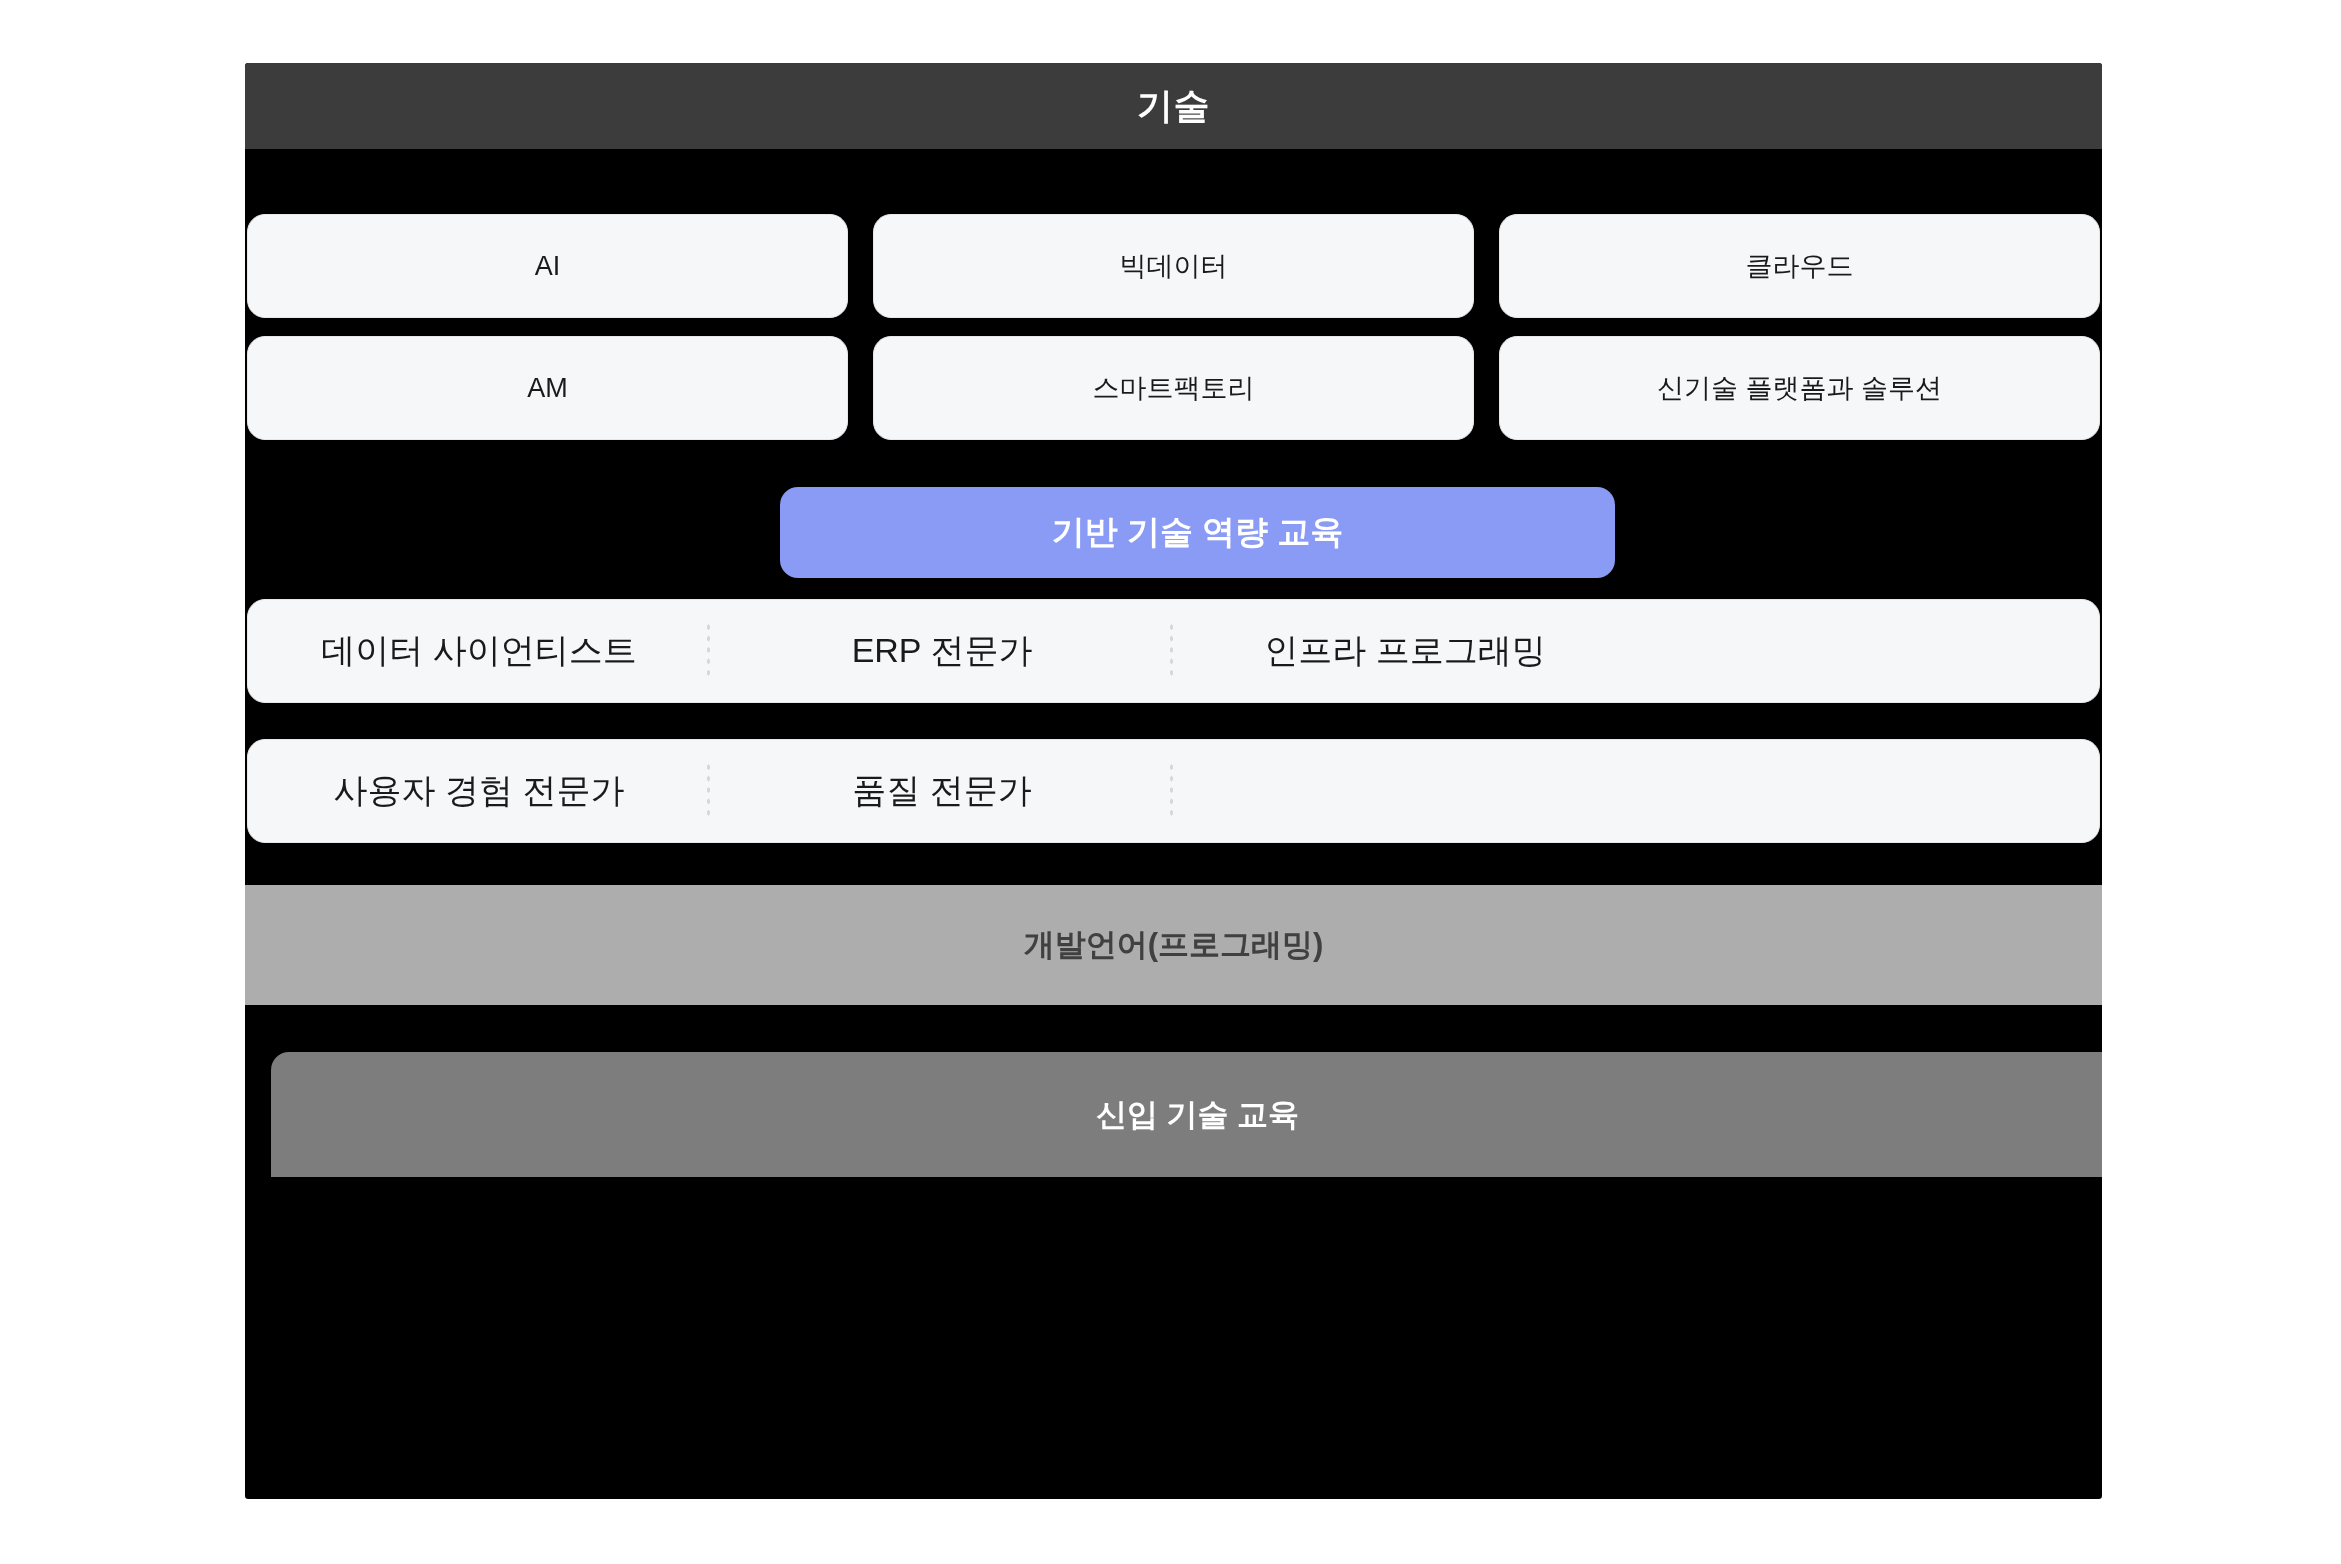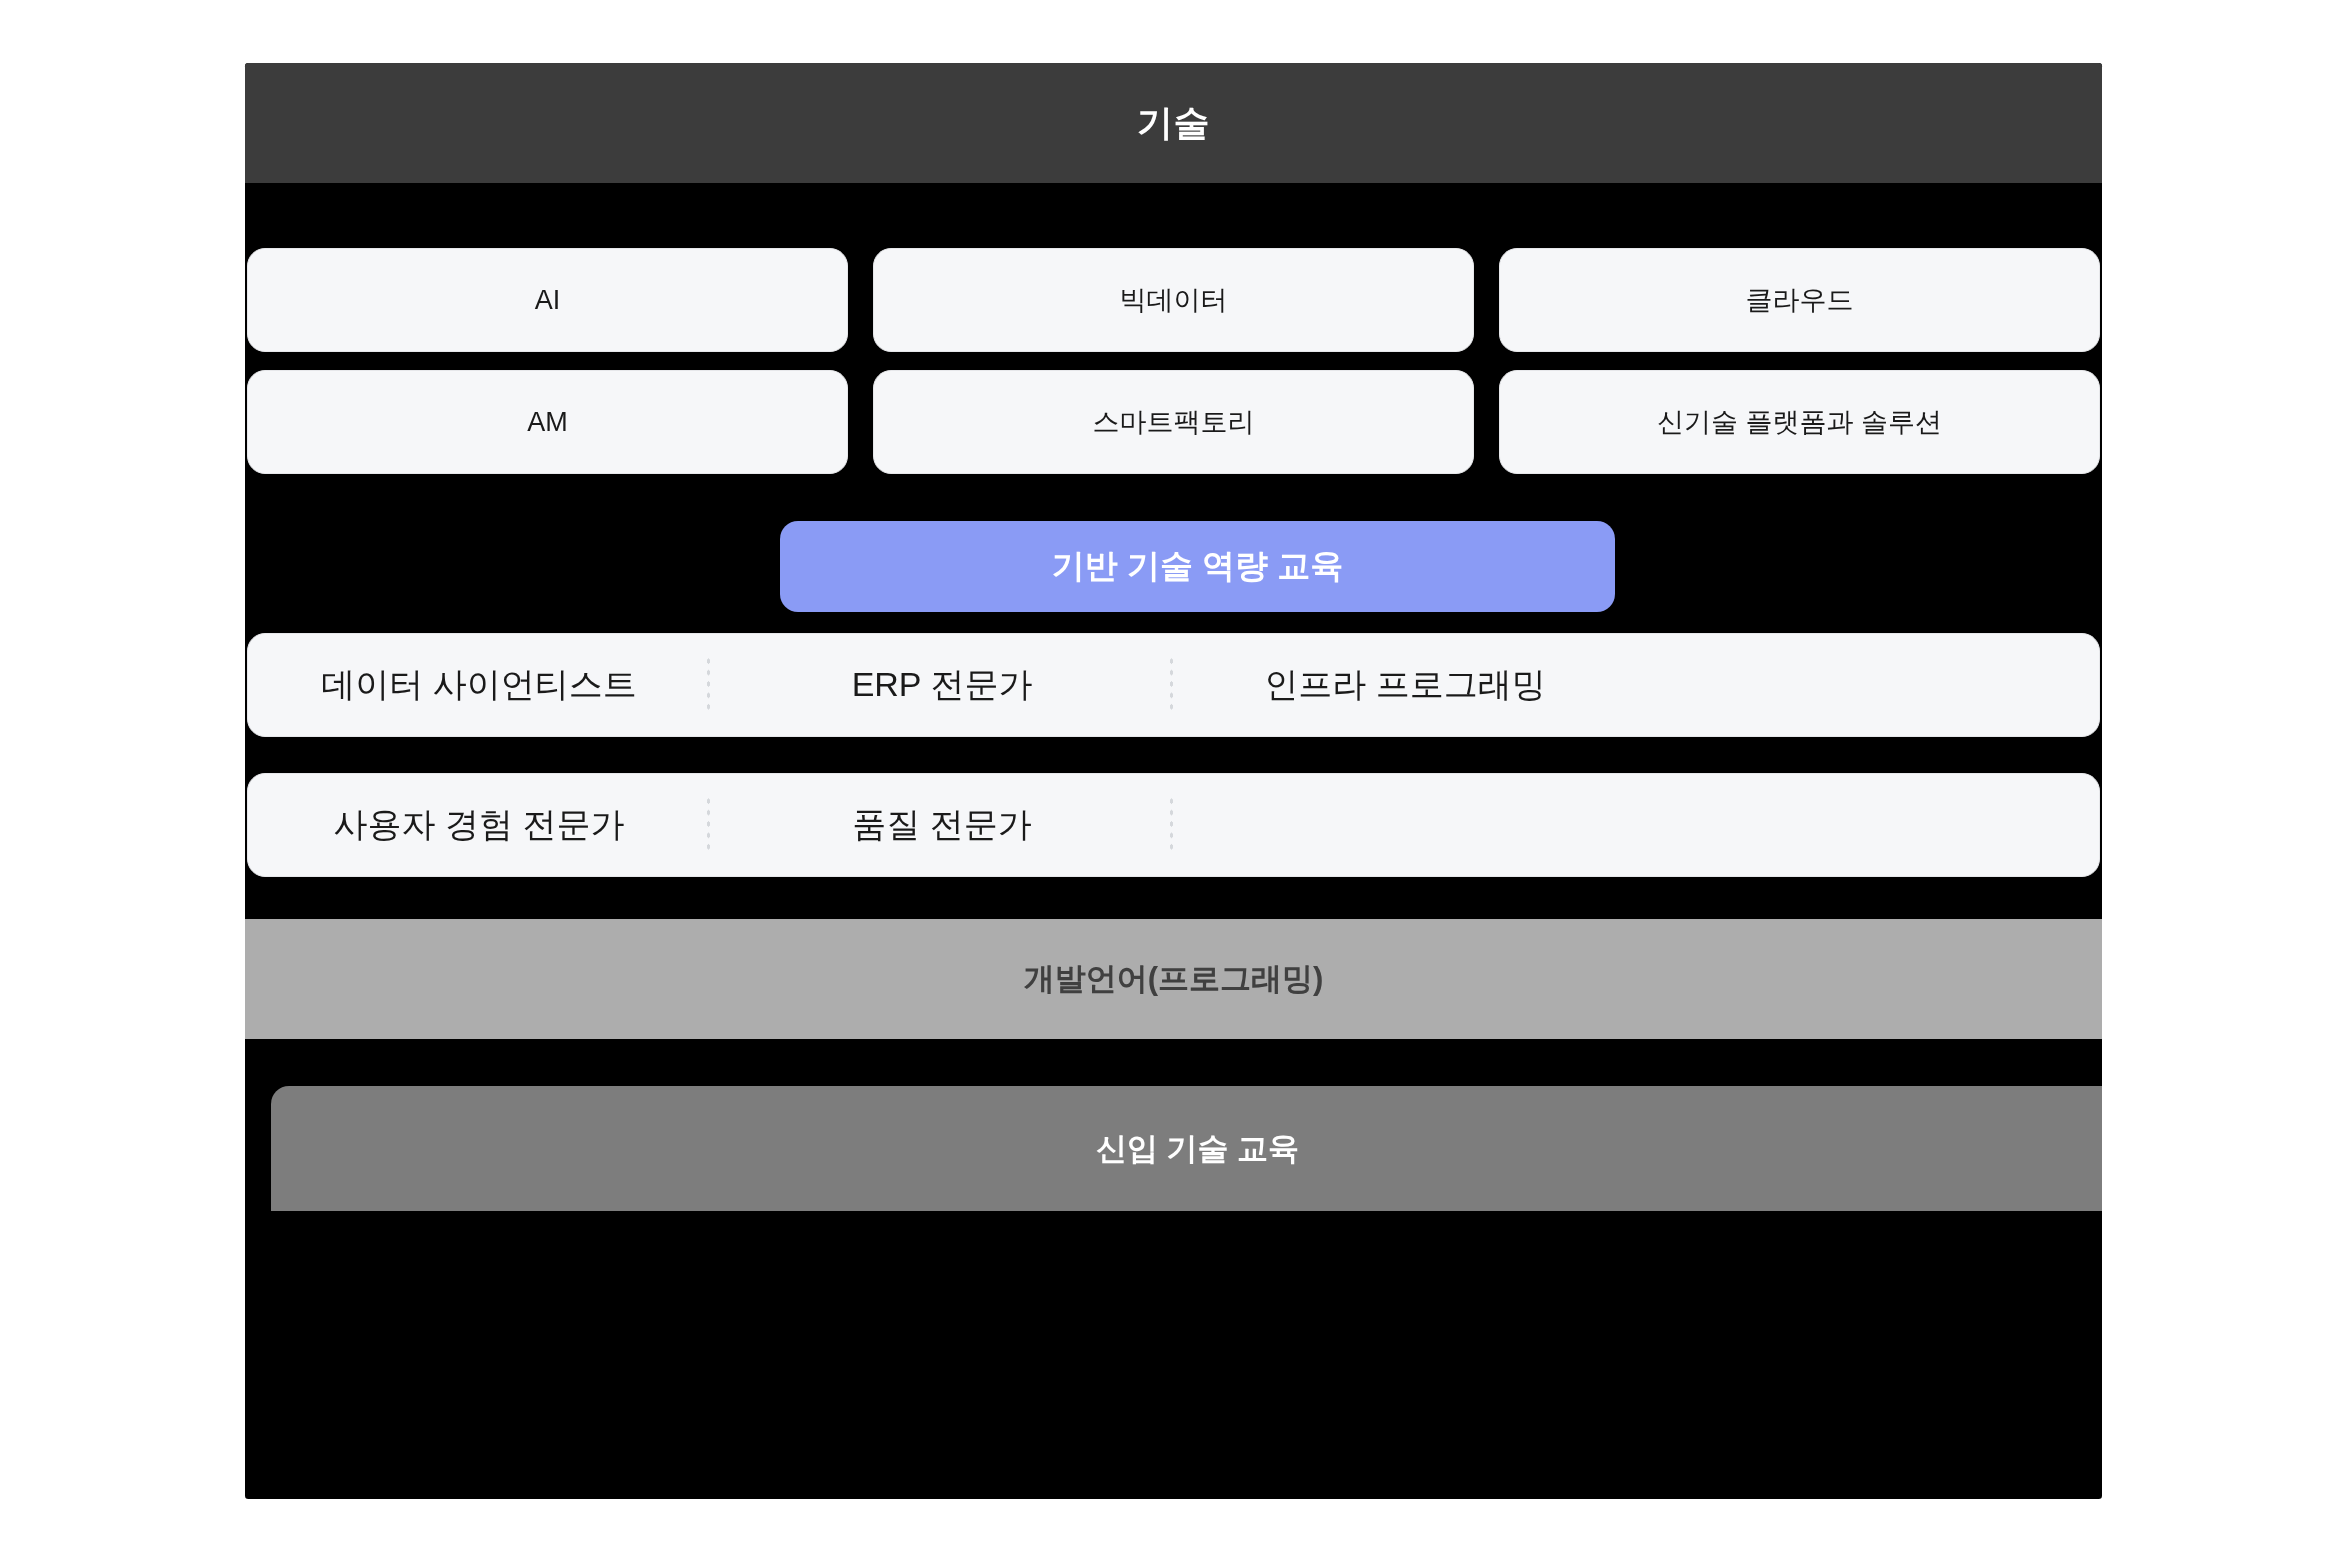--- a/index.html
+++ b/index.html
@@ -28,21 +28,21 @@
     width: 1857px;
     height: 1436px;
     background: #000000;
     border-radius: 3.3px;
     overflow: hidden;
   }
 
   
   .board-header {
     width: 100%;
-    height: 120px;
+    height: 86px;
     background: #3c3c3c;
     display: flex;
     align-items: center;
     justify-content: center;
   }
   .board-header-title {
     color: #ffffff;
     font-size: 36px;
     font-weight: bold;
     letter-spacing: 0.4px;

